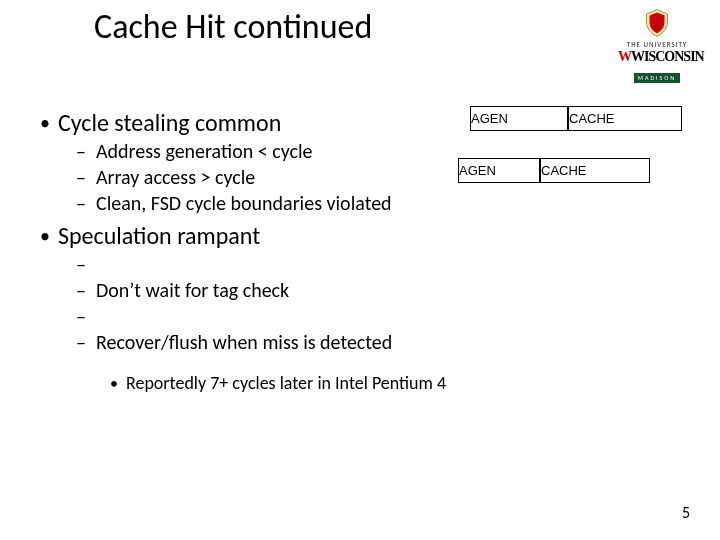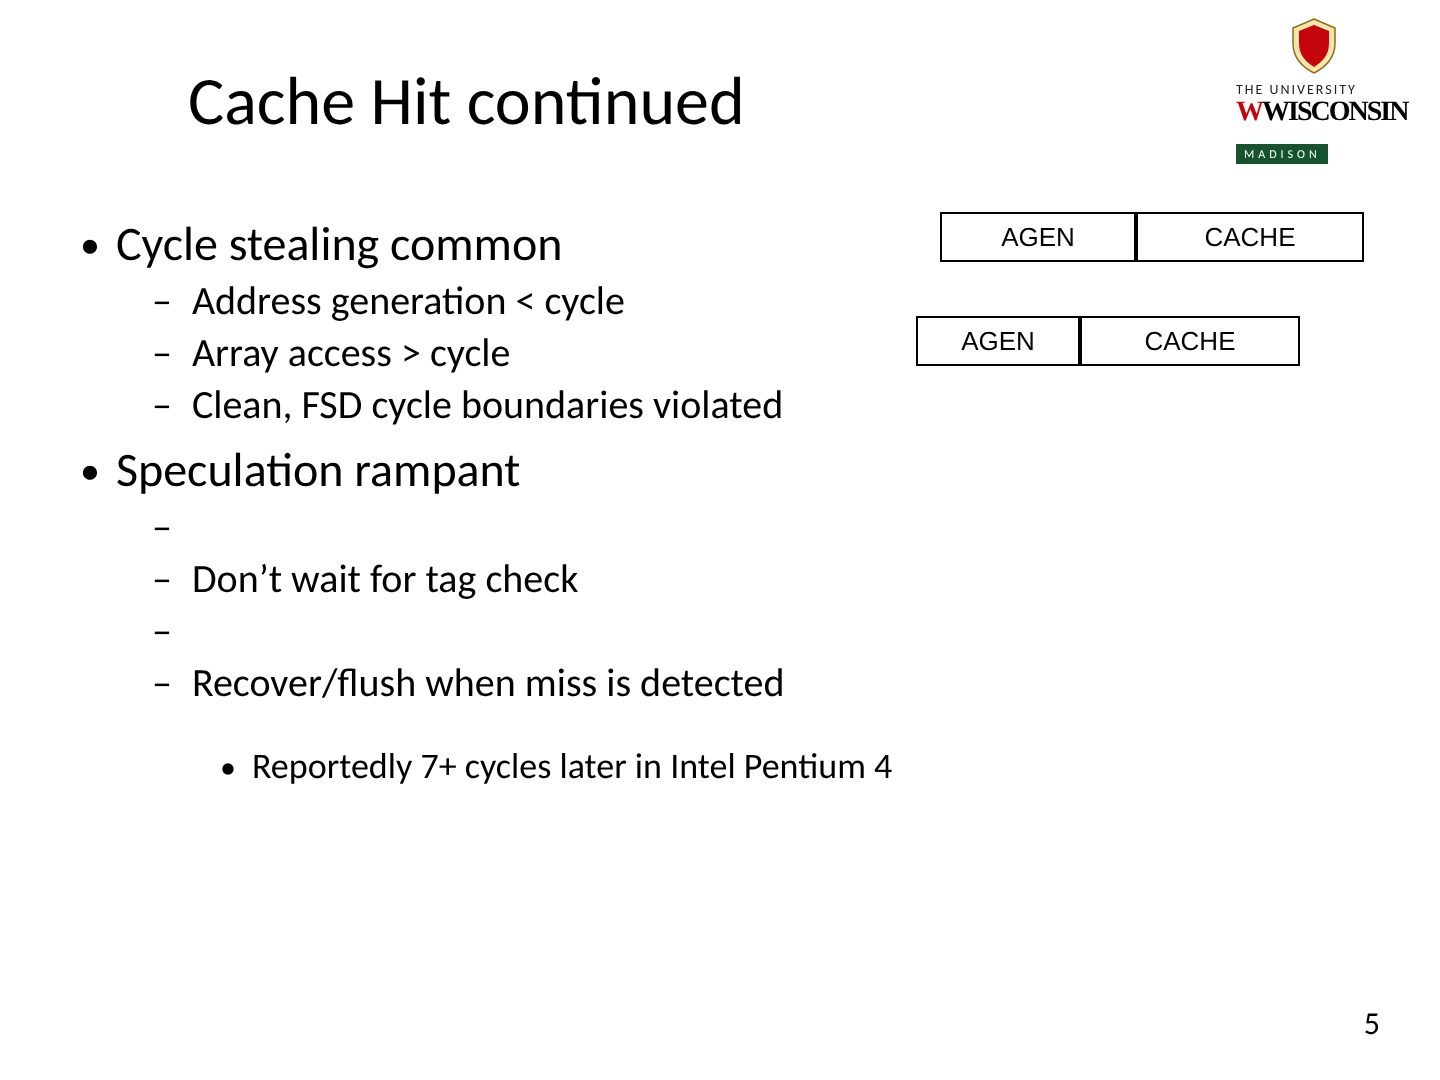--- a/index.html
+++ b/index.html
@@ -1,37 +1,37 @@
 <!DOCTYPE html>
 <html><head>
 <meta charset="utf-8">
 <style>
 html,body{margin:0;padding:0}
 body{width:720px;height:540px;background:#fff;font-family:Calibri,Arial,sans-serif;color:#000;position:relative}
-.title{font-size:34px;position:absolute;top:31px;left:94px;font-weight:400}
-.logo{position:absolute;top:8px;right:24px;width:78px;}
+.title{font-size:34px;position:absolute;top:6px;left:94px;font-weight:400}
+.logo{position:absolute;top:8px;right:24px;width:78px;text-align:center}
 .crest{width:30px;height:30px;margin:0 auto 2px;position:relative}
 .crest svg{width:100%;height:100%}
 .logo-line{font-size:7px;letter-spacing:1px;color:#222}
 .logo-w{font-family:Georgia,serif;font-weight:bold;font-size:14px;letter-spacing:-1px}
 .logo-w .red{color:#c5050c}
 .logo-mad{background:#14532d;color:#fff;font-size:6px;letter-spacing:2px;padding:1px 4px;display:inline-block;margin-top:1px}
 .content{position:absolute;top:108px;left:40px;right:28px}
 .dot{font-size:20px;margin-right:8px}
 .b1{font-size:24px;margin:0 0 2px 0}
 .b1-row{display:flex;align-items:center}
 .b1-text{flex:0 0 auto}
 .dash{font-size:20px;margin:2px 0;padding-left:36px}
 .dash-row{display:flex;align-items:center}
 .dash-mark{margin-right:10px}
 .sub{font-size:18px;padding-left:70px;margin:18px 0}
 .sub .dot{font-size:16px}
 .boxes{position:absolute}
 .boxpair{display:flex}
-.box{border:1px solid #000;font-family:Arial,sans-serif;font-size:13px;text-align:center;padding:4px 0;background:#fff}
+.box{border:1px solid #000;font-family:Arial,sans-serif;font-size:13px;padding:4px 0;background:#fff}
 .box.agen{width:96px}
 .box.cache{width:112px}
 #pair1{top:-2px;right:10px}
 #pair2{top:50px;right:42px}
 #pair2 .box.agen{width:80px}
 #pair2 .box.cache{width:108px}
 .pagenum{position:absolute;bottom:18px;right:30px;font-size:16px}
 </style>
 </head>
 <body>

